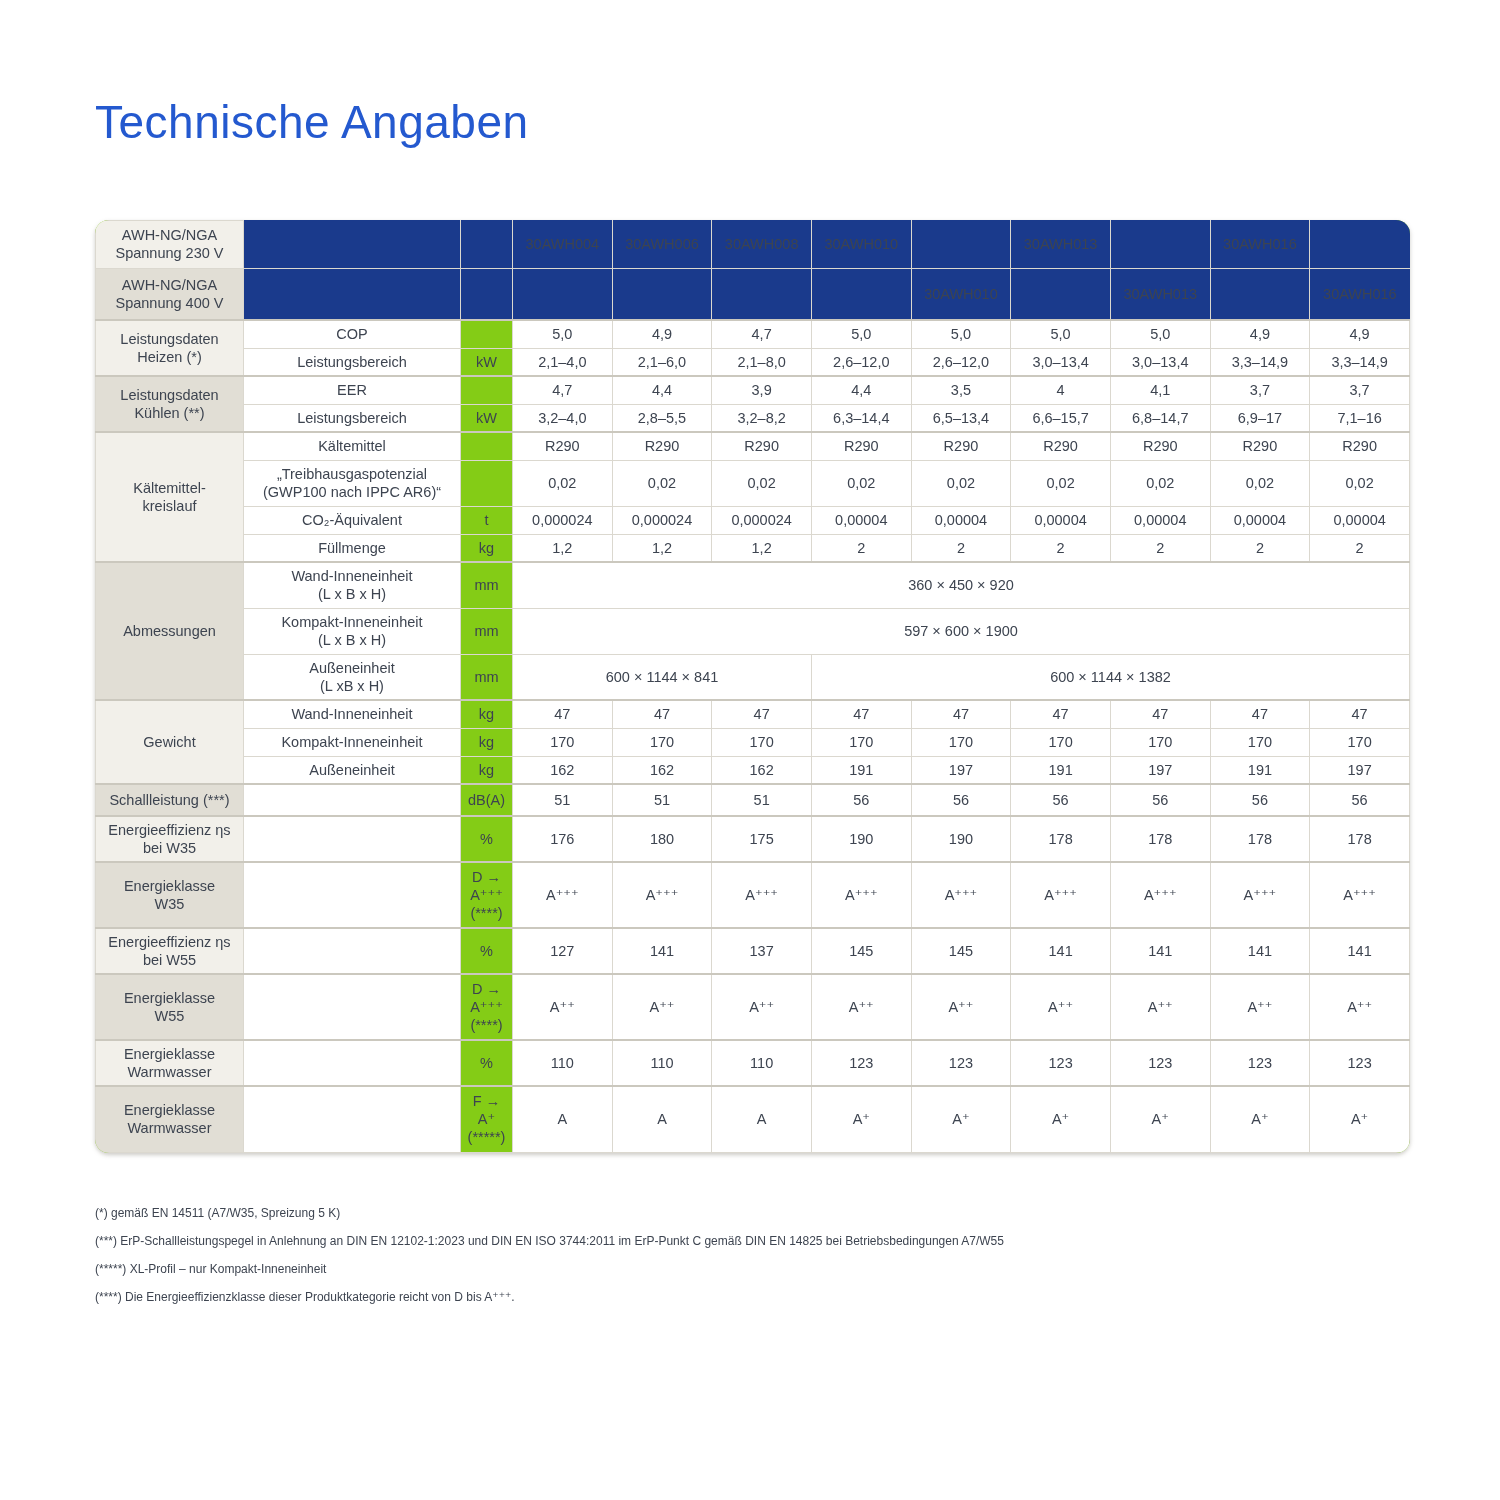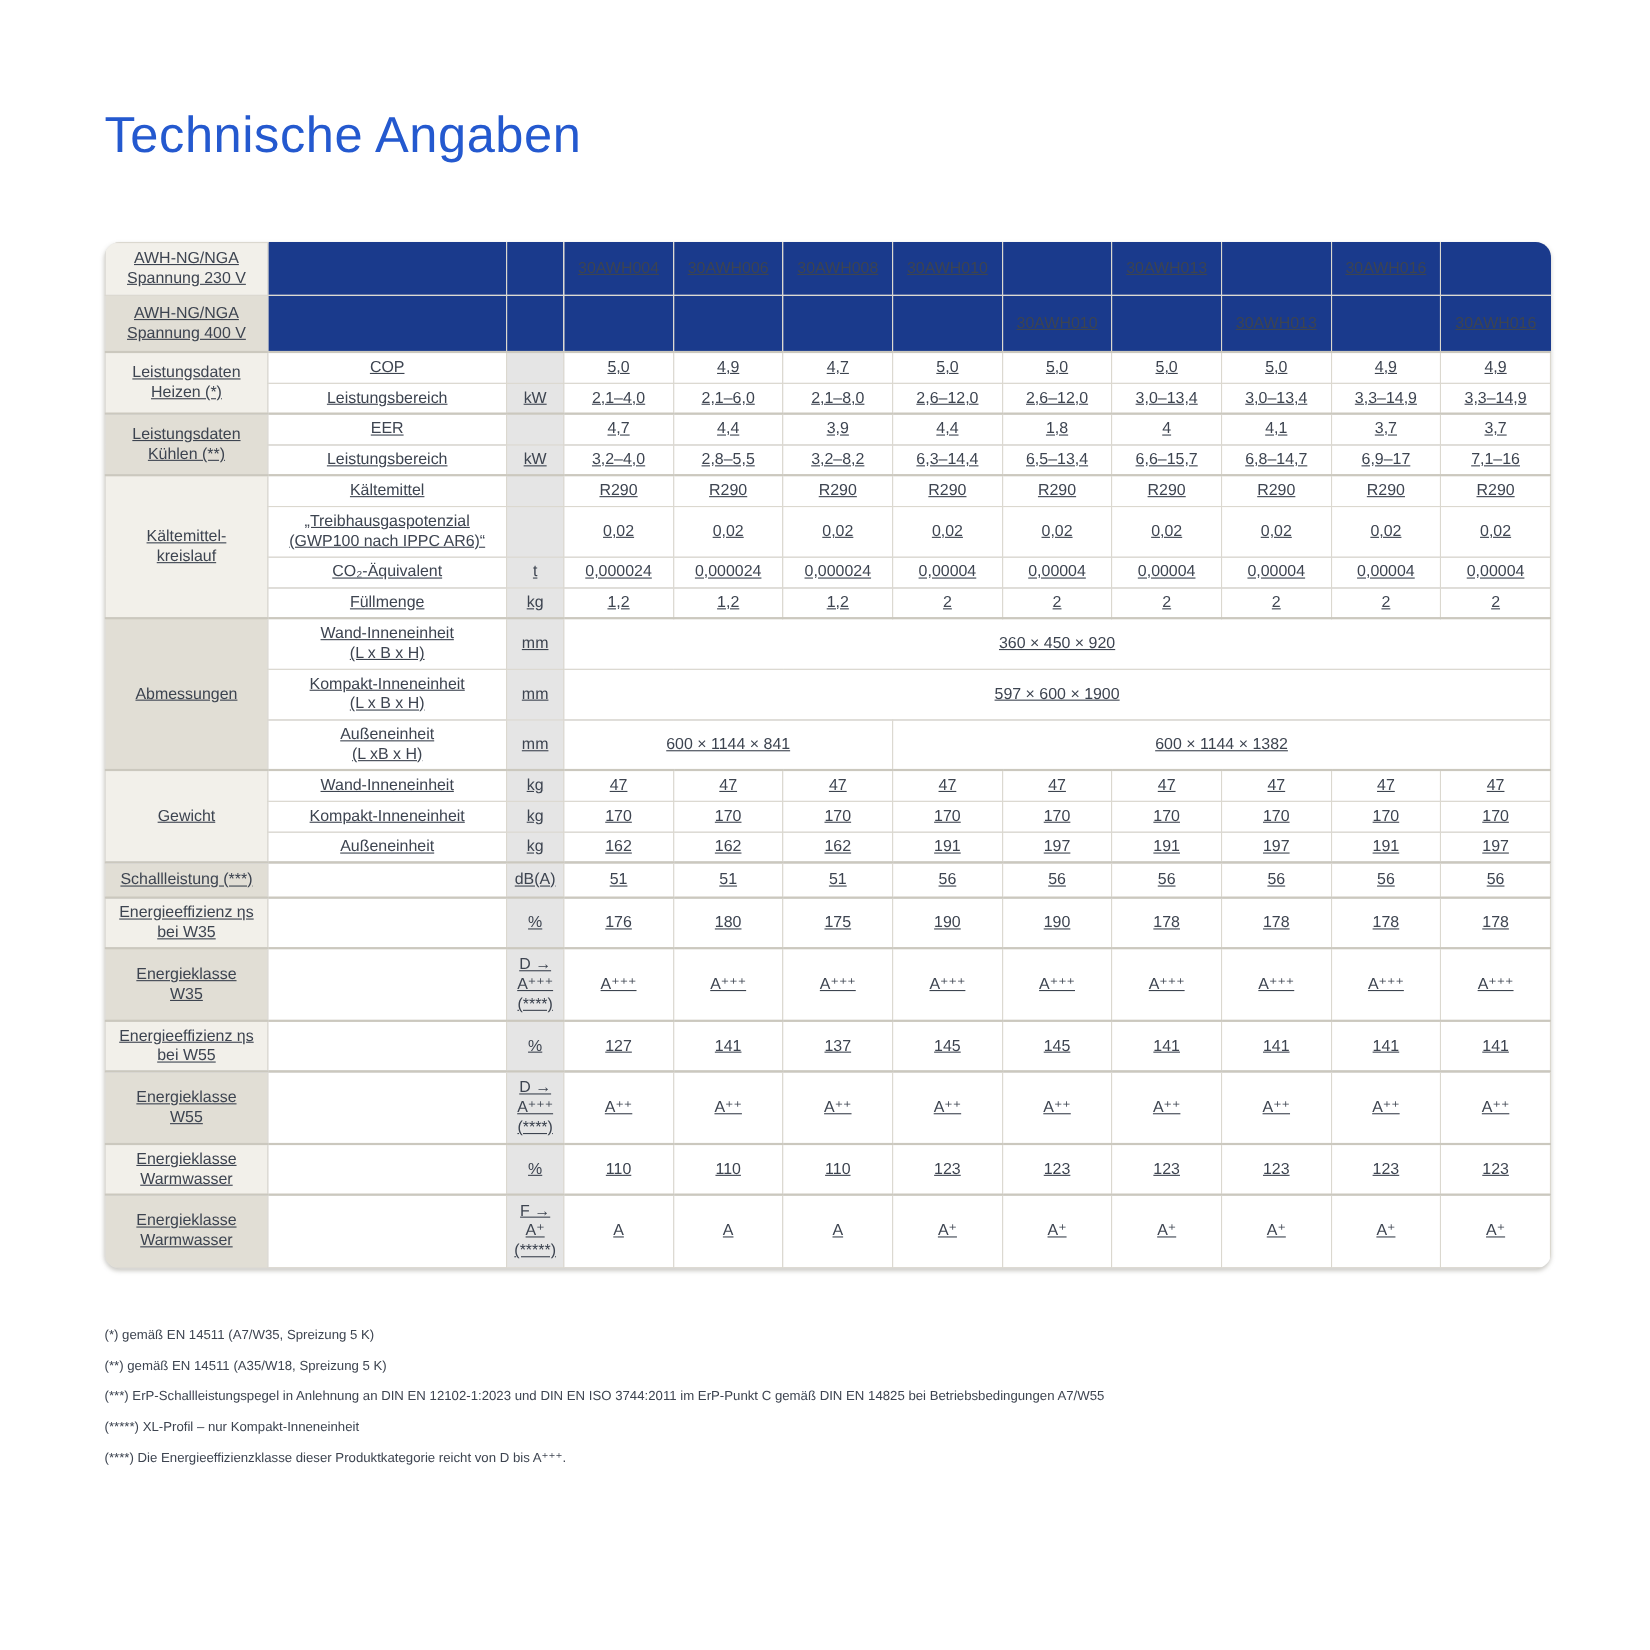--- a/index.html
+++ b/index.html
@@ -21,22 +21,21 @@
   .page{position:relative;width:1500px;height:1500px;}
   h1.page-title{
     margin:97px 0 0 95px;
     font-size:46px;line-height:1.1;font-weight:400;
     color:var(--title-blue);letter-spacing:.5px;
   }
   .table-wrap{
     margin:72px 0 0 95px;width:1315px;
     border-radius:14px;overflow:hidden;
     box-shadow:0 2px 4px rgba(110,105,92,.35);
-    background:#e5e5e5;
-    text-decoration:underline;
+    background:#84cc16;
   }
   table.tech{border-collapse:collapse;table-layout:fixed;width:1315px;}
   table.tech td,table.tech th{
     border:1px solid var(--border);
     font-size:14.5px;font-weight:400;
     text-align:center;vertical-align:middle;
     padding:3px 6px;line-height:1.25;
     white-space:pre-line;overflow:hidden;
     color:var(--text);
   }
@@ -135,21 +134,21 @@
           </tr>
           <tr class="sec-top" style="height: 28px;">
             <th class="section-cell shade-dark" rowspan="2">Leistungsdaten
 Kühlen (**)</th>
             <td class="param-cell">EER</td>
             <td class="unit-cell"></td>
             <td class="value-cell">4,7</td>
             <td class="value-cell">4,4</td>
             <td class="value-cell">3,9</td>
             <td class="value-cell">4,4</td>
-            <td class="value-cell">1,8</td>
+            <td class="value-cell">3,5</td>
             <td class="value-cell">4</td>
             <td class="value-cell">4,1</td>
             <td class="value-cell">3,7</td>
             <td class="value-cell">3,7</td>
           </tr>
           <tr style="height: 28px;">
             <td class="param-cell">Leistungsbereich</td>
             <td class="unit-cell">kW</td>
             <td class="value-cell">3,2–4,0</td>
             <td class="value-cell">2,8–5,5</td>
@@ -385,18 +384,17 @@
             <td class="value-cell">A⁺</td>
             <td class="value-cell">A⁺</td>
             <td class="value-cell">A⁺</td>
           </tr>
         </tbody>
     </table>
   </div>
 
   <div class="footnotes">
     <div class="fn">(*) gemäß EN 14511 (A7/W35, Spreizung 5 K)</div>
-    <div class="fn">(**) gemäß EN 14511 (A35/W18, Spreizung 5 K)</div>
     <div class="fn">(***) ErP-Schallleistungspegel in Anlehnung an DIN EN 12102-1:2023 und DIN EN ISO 3744:2011 im ErP-Punkt C gemäß DIN EN 14825 bei Betriebsbedingungen A7/W55</div>
     <div class="fn">(*****) XL-Profil – nur Kompakt-Inneneinheit</div>
     <div class="fn">(****) Die Energieeffizienzklasse dieser Produktkategorie reicht von D bis A⁺⁺⁺.</div>
   </div>
 </div>
 
 </body></html>

